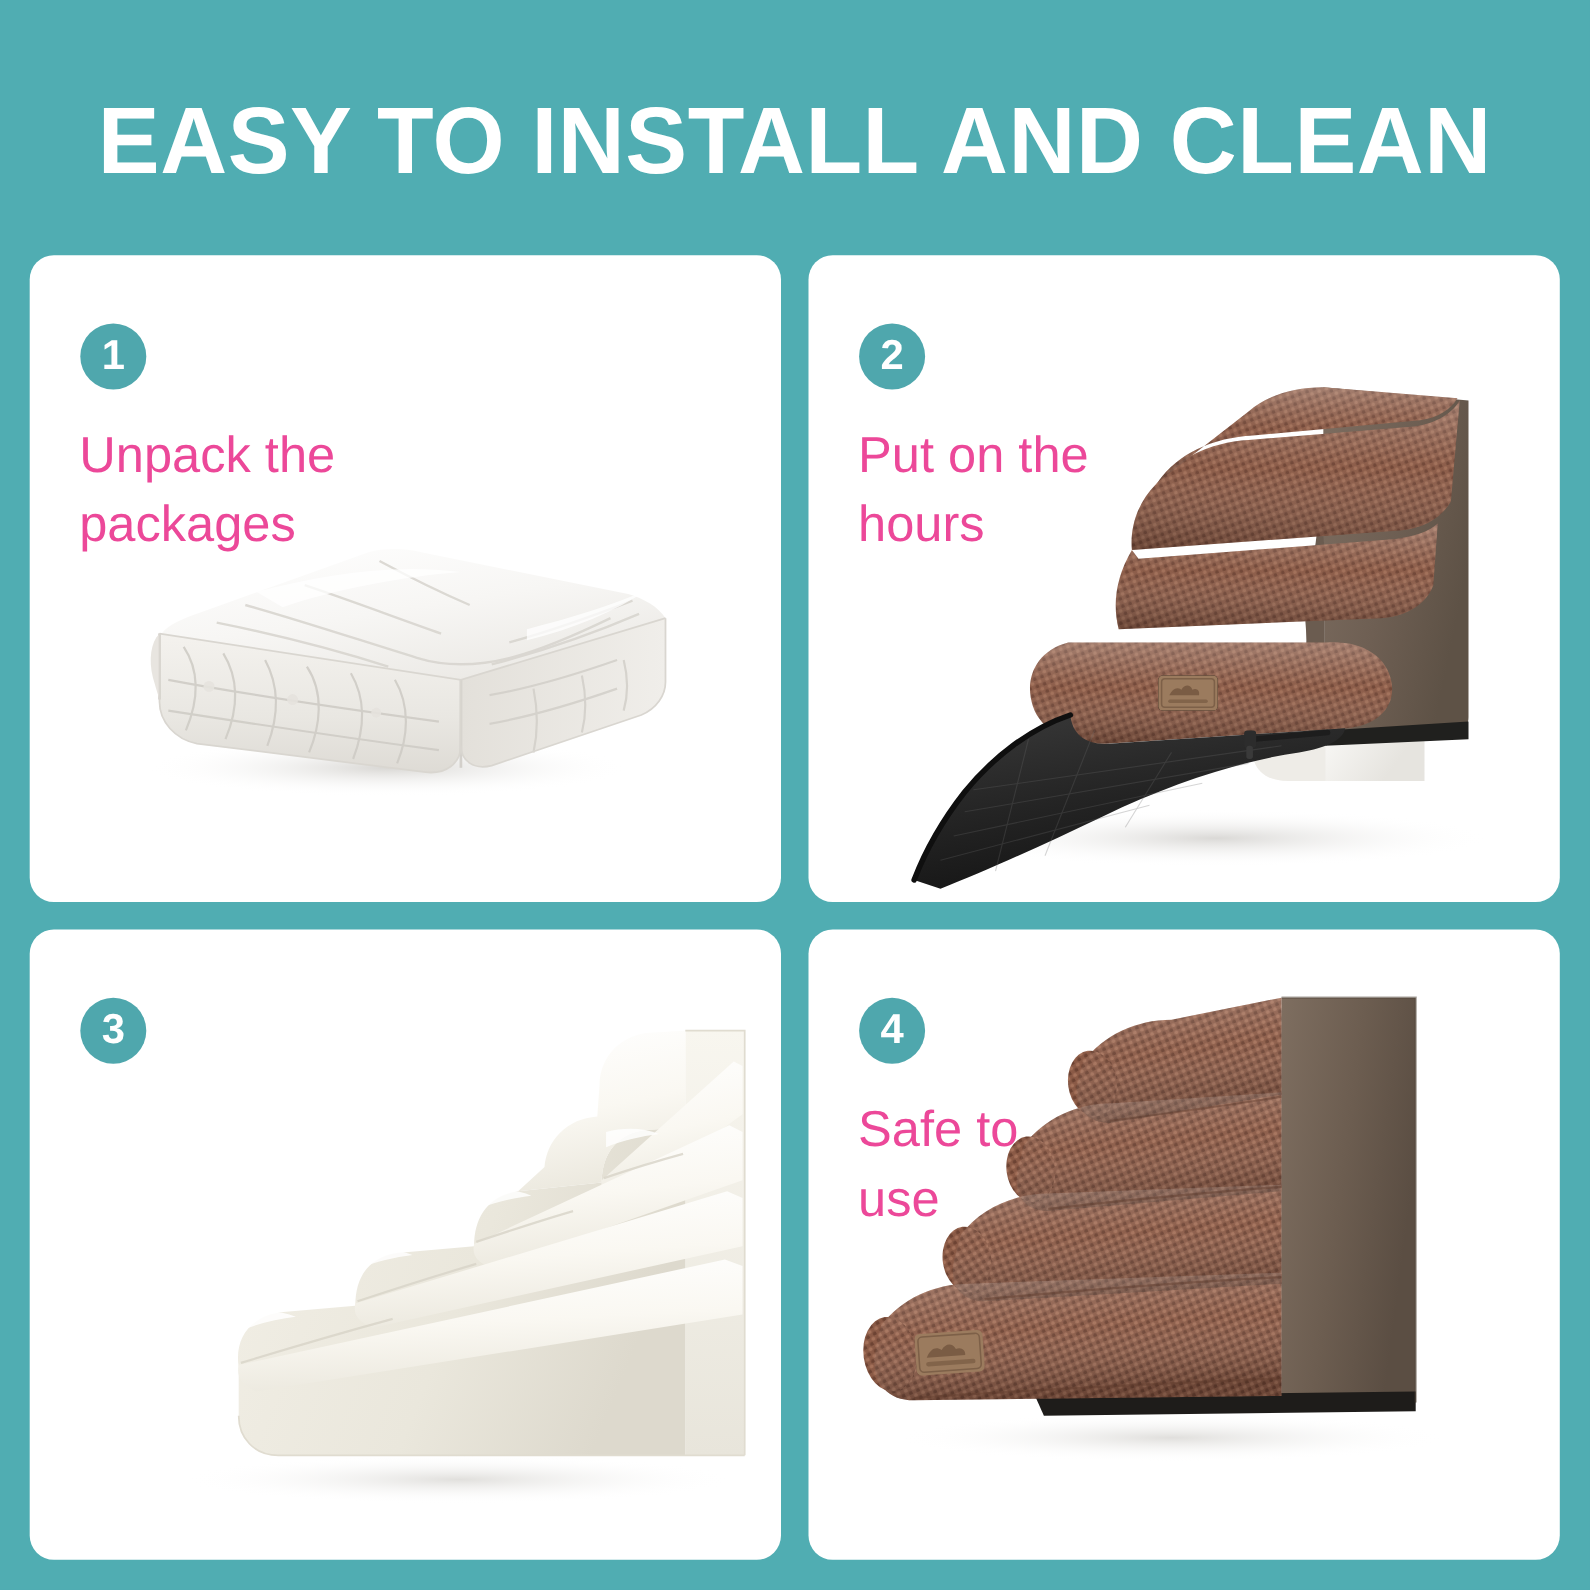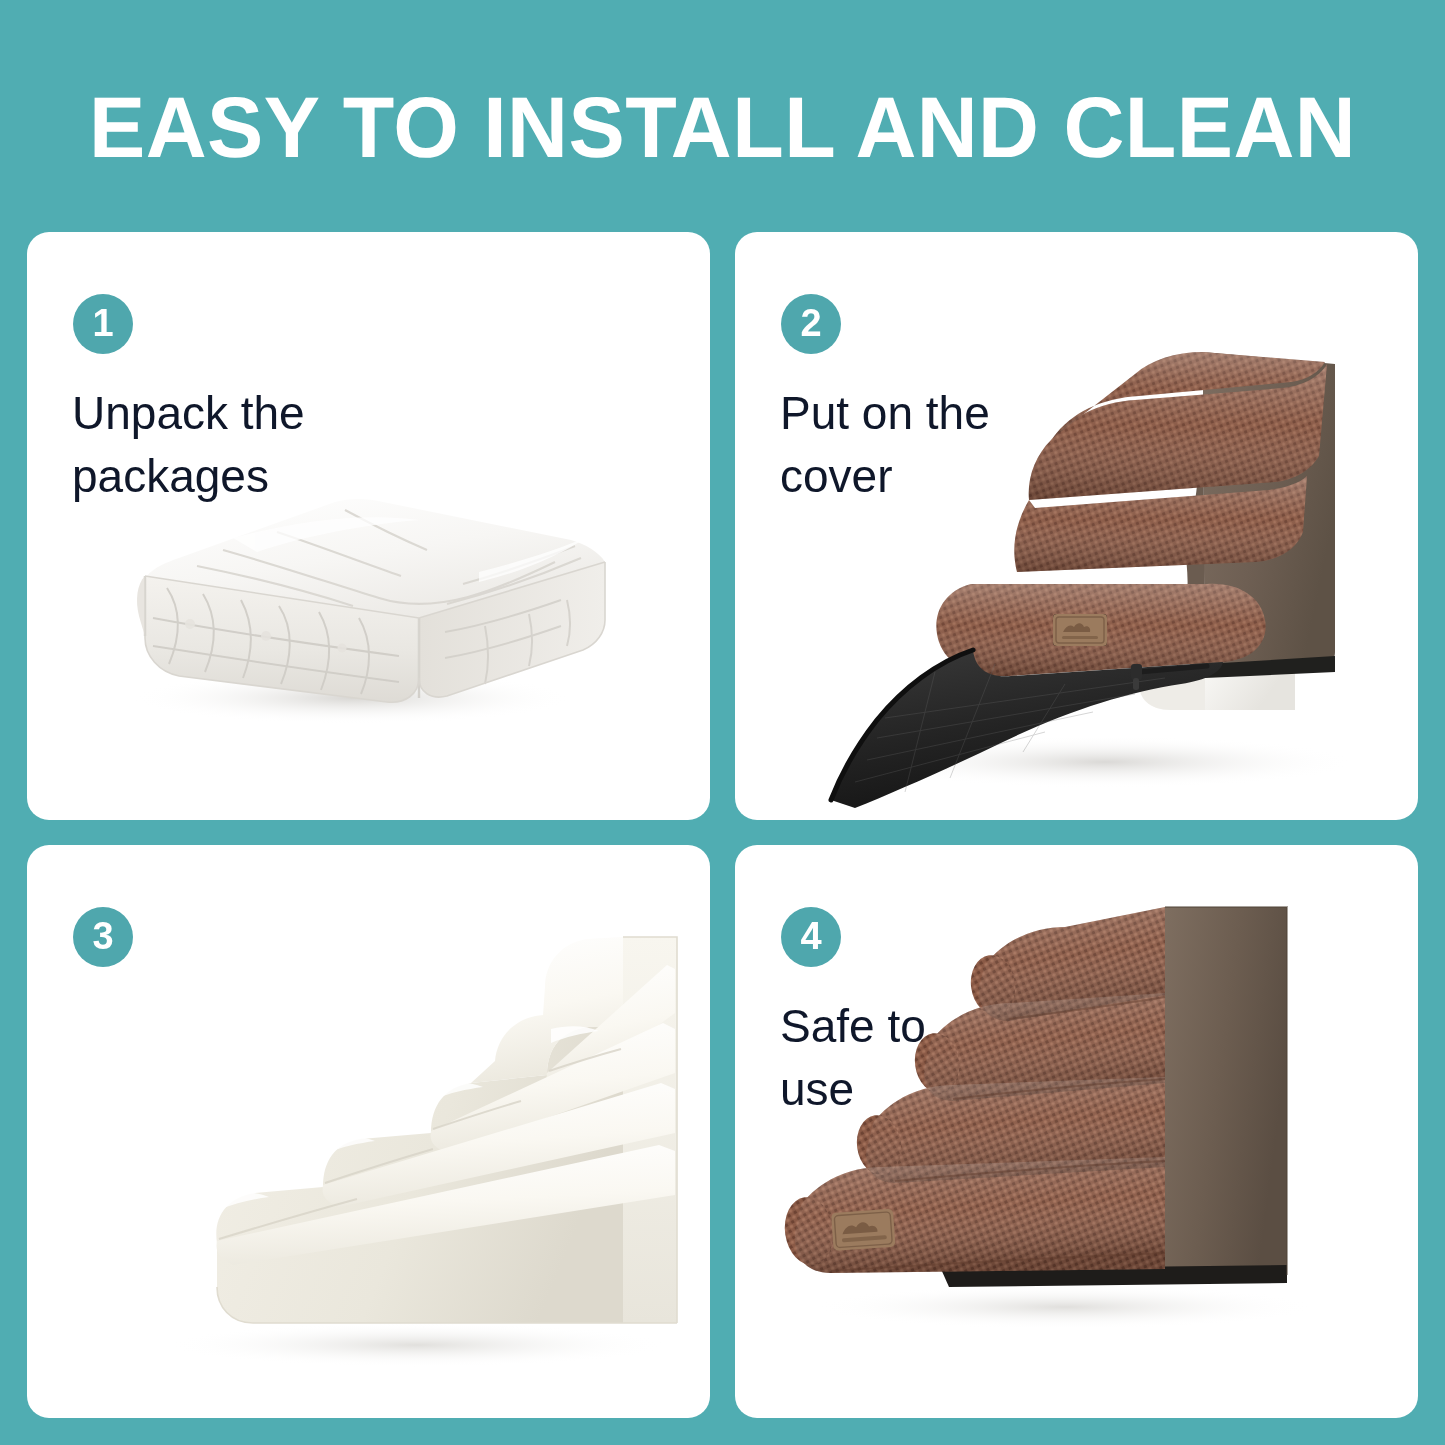--- a/index.html
+++ b/index.html
@@ -86,21 +86,21 @@
     font-family: "Liberation Sans", sans-serif;
     margin-top: -2px;
   }
 
   
   .caption {
     position: absolute;
     left: 45px;
     top: 150px;
     width: 380px;
-    color: #0f172a;
+    color: #ec4899;
     font-size: 46px;
     line-height: 63px;
     font-weight: 400;
     font-family: "Liberation Sans", sans-serif;
     white-space: pre-line;
   }
 
   
   .art {
     position: absolute;
@@ -225,21 +225,21 @@
       </div>
     </div>
 
     <div class="card">
 
       <div class="badge">
         <span class="badge-num">2</span>
       </div>
 
       <div class="caption">Put on the
-cover</div>
+hours</div>
 
       <div class="art">
         <svg width="683" height="588" viewBox="0 0 683 588">
           <defs>
             <pattern id="knit2" width="7" height="7" patternUnits="userSpaceOnUse" patternTransform="rotate(-20)">
               <rect width="7" height="7" fill="#8a5a46"></rect>
               <circle cx="2" cy="2" r="1.7" fill="#a06e57"></circle>
               <circle cx="5.5" cy="5.5" r="1.7" fill="#6f4434"></circle>
             </pattern>
             <linearGradient id="coverShade2" x1="0" y1="0" x2="0" y2="1">

